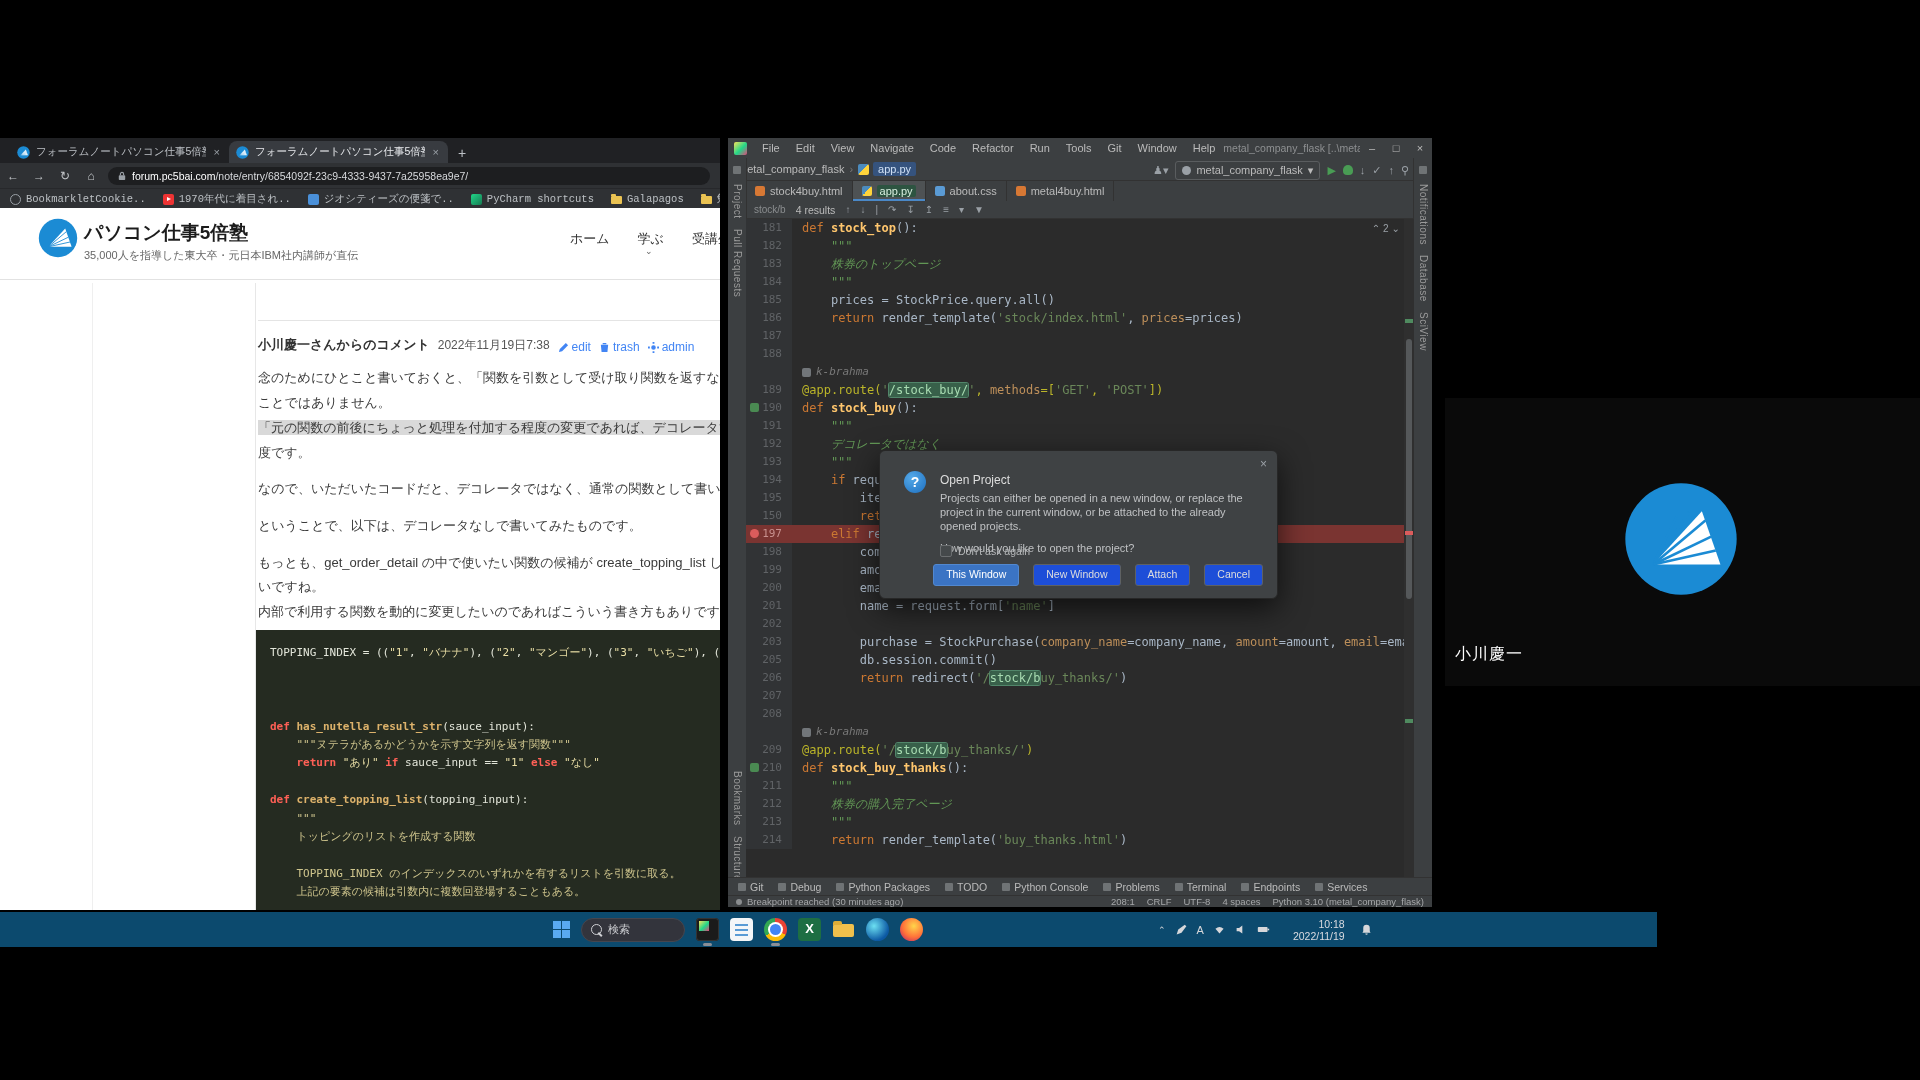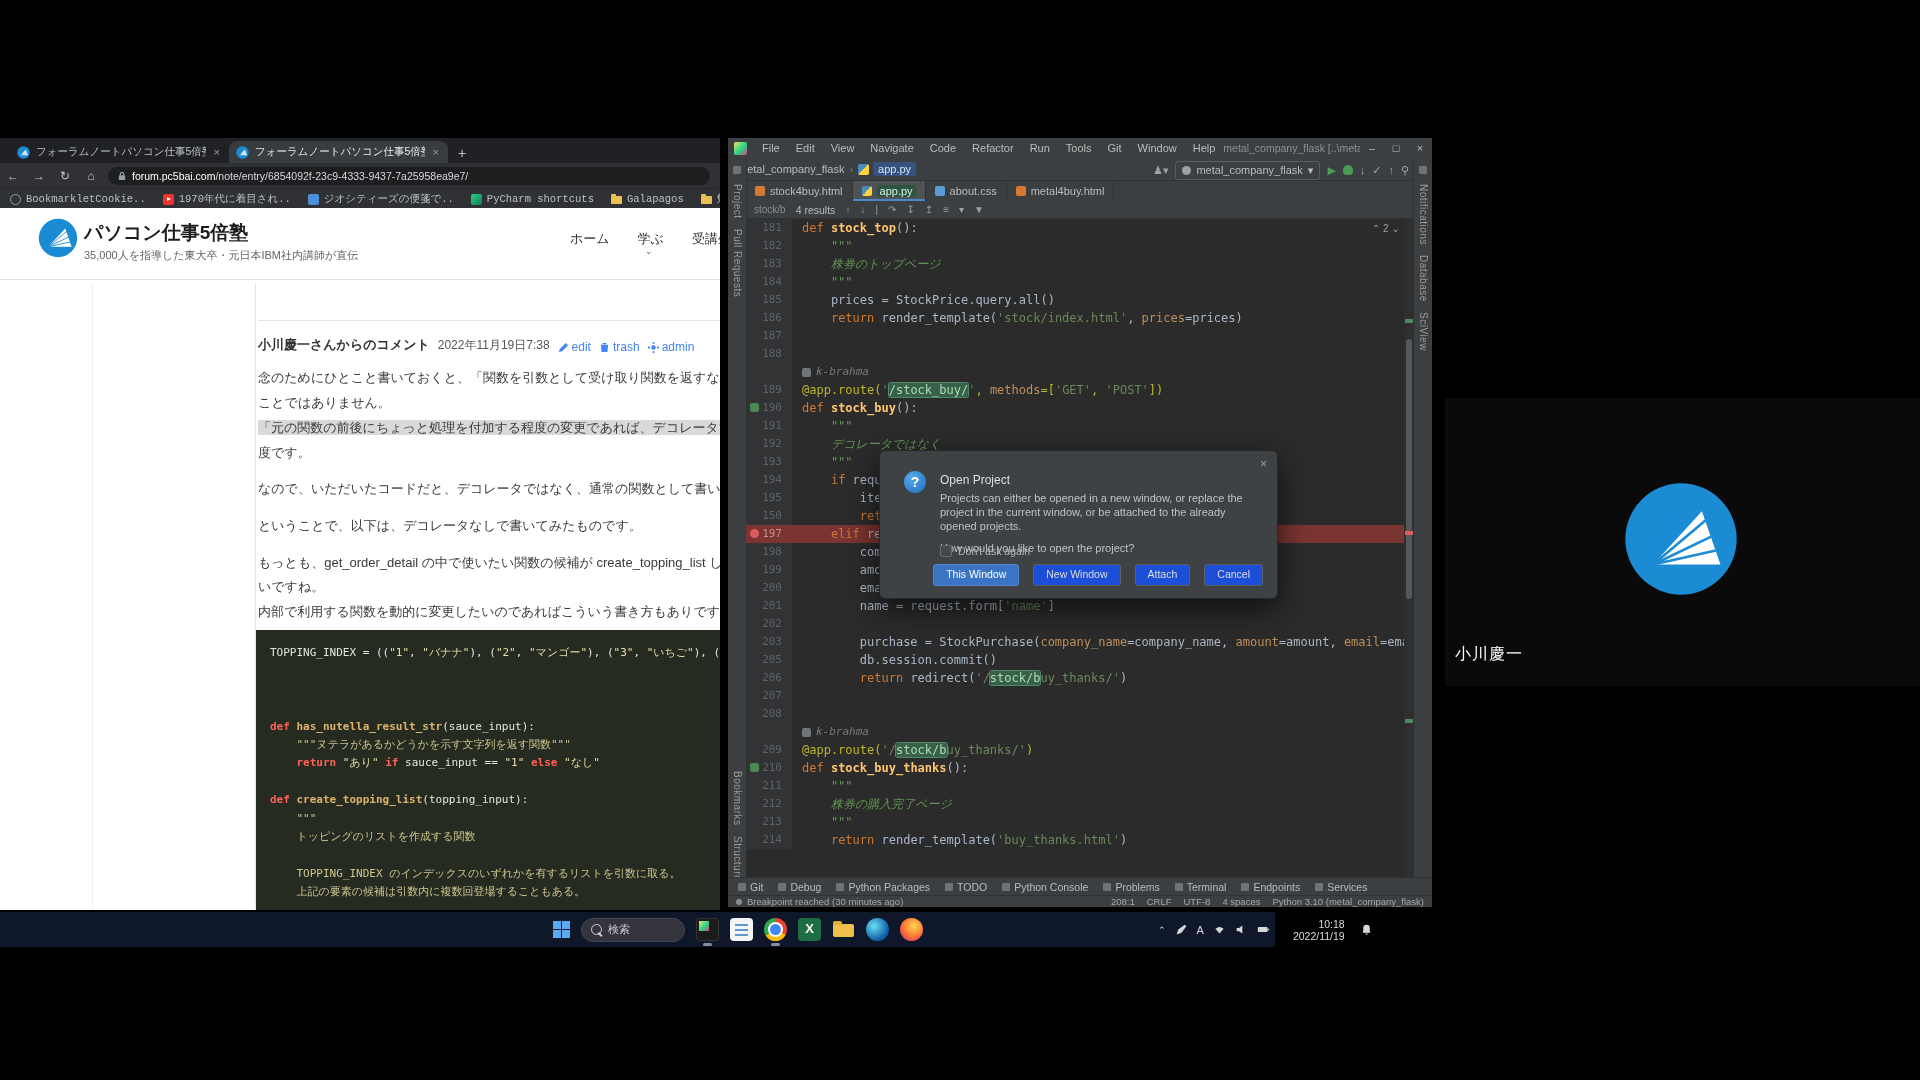--- a/index.html
+++ b/index.html
@@ -133,21 +133,21 @@
   #dialog .dbody{position:absolute;left:60px;top:40px;width:322px;font-size:11px;line-height:14px;color:#bfc1c3}
   #dialog .dq{margin-top:8px}
   #dialog .dcheck{position:absolute;left:60px;top:94px;display:flex;align-items:center;gap:6px;font-size:10.5px;color:#b5b7b9}
   #dialog .box{width:10px;height:10px;border:1px solid #6b6e70;border-radius:2px;background:#45494b}
   #dialog .dbtns{position:absolute;right:14px;bottom:12px;display:flex;gap:14px}
   .dbtn{height:20px;padding:0 12px;font-size:10.5px;color:#ddd;background:#1d4ed8;border:1px solid #5e6163;
         border-radius:3px;line-height:18px;white-space:nowrap}
   .dbtn.primary{background:#3b74c4;border-color:#5288cf;color:#fff}
 
   
-  #taskbar{position:absolute;left:0;top:912px;width:1275px;height:35px;background:#0f172a;}
+  #taskbar{position:absolute;left:0;top:912px;width:1657px;height:35px;background:#0c4a6e;}
   .tb-center{position:absolute;left:553px;top:0;height:35px;display:flex;align-items:center;gap:11px;}
   .winlogo{width:17px;height:17px;display:grid;grid-template-columns:8px 8px;grid-template-rows:8px 8px;gap:1px}
   .winlogo i{background:#5aaaf0}
   .searchpill{width:104px;height:24px;border-radius:12px;background:#33343c;border:1px solid #45464f;
               display:flex;align-items:center;gap:6px;padding-left:9px;box-sizing:border-box;color:#cfd0d4;font-size:11px}
   .mag{width:9px;height:9px;border:1.5px solid #cfd0d4;border-radius:50%;position:relative;flex:none}
   .mag:after{content:"";position:absolute;left:7px;top:7px;width:5px;height:1.5px;background:#cfd0d4;transform:rotate(45deg);transform-origin:0 0}
   .appico{width:23px;height:23px;border-radius:4px;position:relative}
   .appico.run:after{content:"";position:absolute;left:7px;bottom:-5px;width:9px;height:3px;border-radius:2px;background:#8a8d95}
   .ap-pycharm{background:#1b1b1b;box-shadow:inset 0 0 0 1px #333;}

